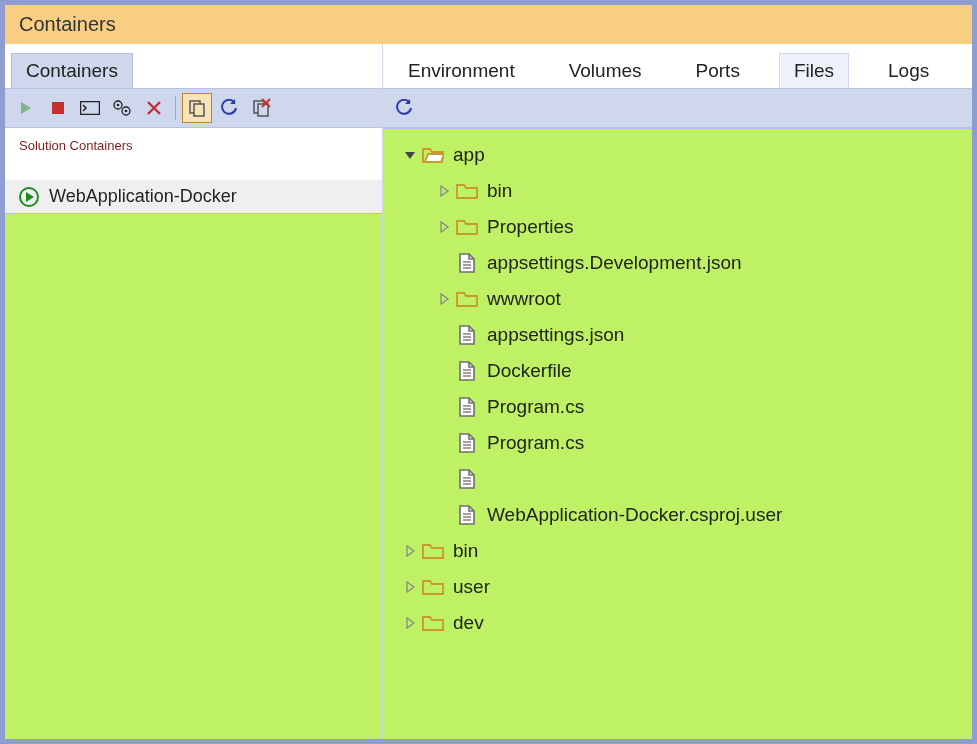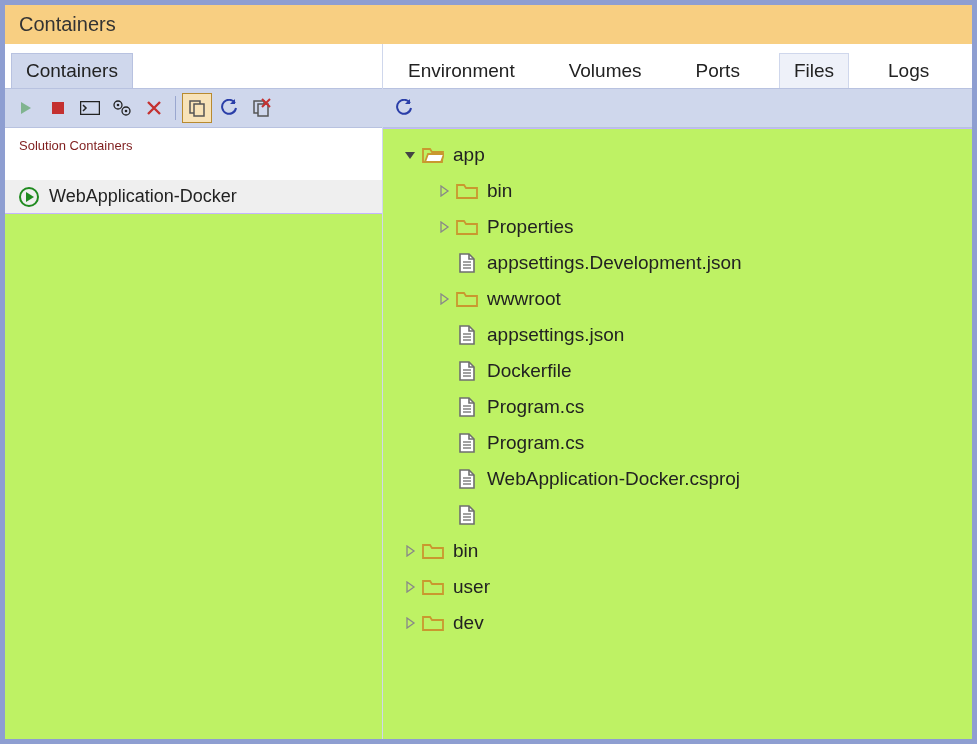--- a/index.html
+++ b/index.html
@@ -255,34 +255,34 @@
             <span class="tw"></span>
             <span class="ico">
               <svg width="18" height="20">
                 <path d="M2 1 L11 1 L16 6 L16 19 L2 19 Z" fill="#fff" stroke="#6f6f6f" stroke-width="1.6"></path>
                 <path d="M11 1 L11 6 L16 6" fill="none" stroke="#6f6f6f" stroke-width="1.6"></path>
                 <line x1="5" y1="9" x2="13" y2="9" stroke="#6f6f6f" stroke-width="1.3"></line>
                 <line x1="5" y1="12" x2="13" y2="12" stroke="#6f6f6f" stroke-width="1.3"></line>
                 <line x1="5" y1="15" x2="13" y2="15" stroke="#6f6f6f" stroke-width="1.3"></line>
               </svg>
             </span>
-            <span>WebApplication-Docker.csproj</span>
-          </div>
-          <div class="tree-row">
-            <span class="pad" style="width:48px"></span>
-            <span class="tw"></span>
-            <span class="ico">
-              <svg width="18" height="20">
-                <path d="M2 1 L11 1 L16 6 L16 19 L2 19 Z" fill="#fff" stroke="#6f6f6f" stroke-width="1.6"></path>
-                <path d="M11 1 L11 6 L16 6" fill="none" stroke="#6f6f6f" stroke-width="1.6"></path>
-                <line x1="5" y1="9" x2="13" y2="9" stroke="#6f6f6f" stroke-width="1.3"></line>
-                <line x1="5" y1="12" x2="13" y2="12" stroke="#6f6f6f" stroke-width="1.3"></line>
-                <line x1="5" y1="15" x2="13" y2="15" stroke="#6f6f6f" stroke-width="1.3"></line>
-              </svg>
-            </span>
+          </div>
+          <div class="tree-row">
+            <span class="pad" style="width:48px"></span>
+            <span class="tw"></span>
+            <span class="ico">
+              <svg width="18" height="20">
+                <path d="M2 1 L11 1 L16 6 L16 19 L2 19 Z" fill="#fff" stroke="#6f6f6f" stroke-width="1.6"></path>
+                <path d="M11 1 L11 6 L16 6" fill="none" stroke="#6f6f6f" stroke-width="1.6"></path>
+                <line x1="5" y1="9" x2="13" y2="9" stroke="#6f6f6f" stroke-width="1.3"></line>
+                <line x1="5" y1="12" x2="13" y2="12" stroke="#6f6f6f" stroke-width="1.3"></line>
+                <line x1="5" y1="15" x2="13" y2="15" stroke="#6f6f6f" stroke-width="1.3"></line>
+              </svg>
+            </span>
+            <span>WebApplication-Docker.csproj.user</span>
           </div>
           <div class="tree-row">
             <span class="pad" style="width:14px"></span>
             <span class="tw">
               <svg width="12" height="12">
                 <path d="M3 1 L10 6 L3 11 Z" fill="none" stroke="#888" stroke-width="1.3"></path>
               </svg>
             </span>
             <span class="ico">
               <svg width="22" height="18">

